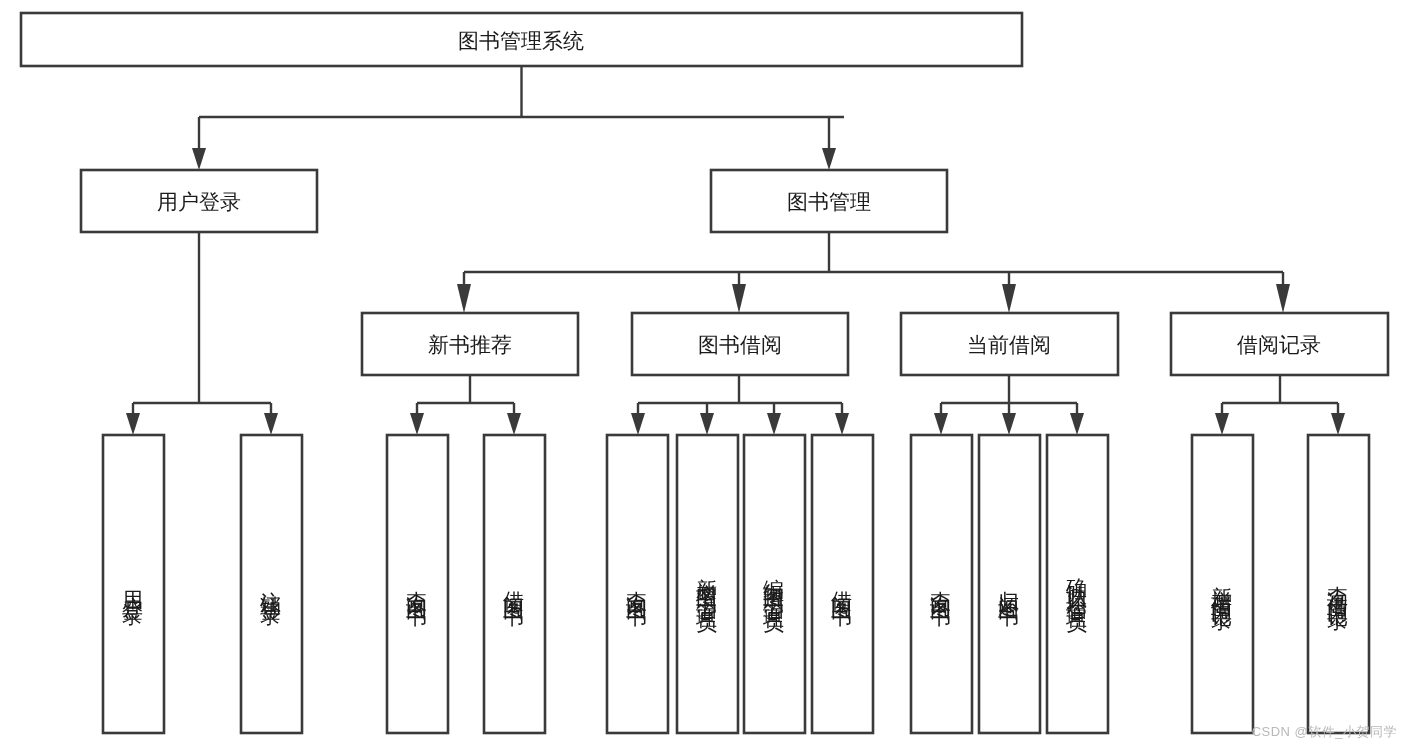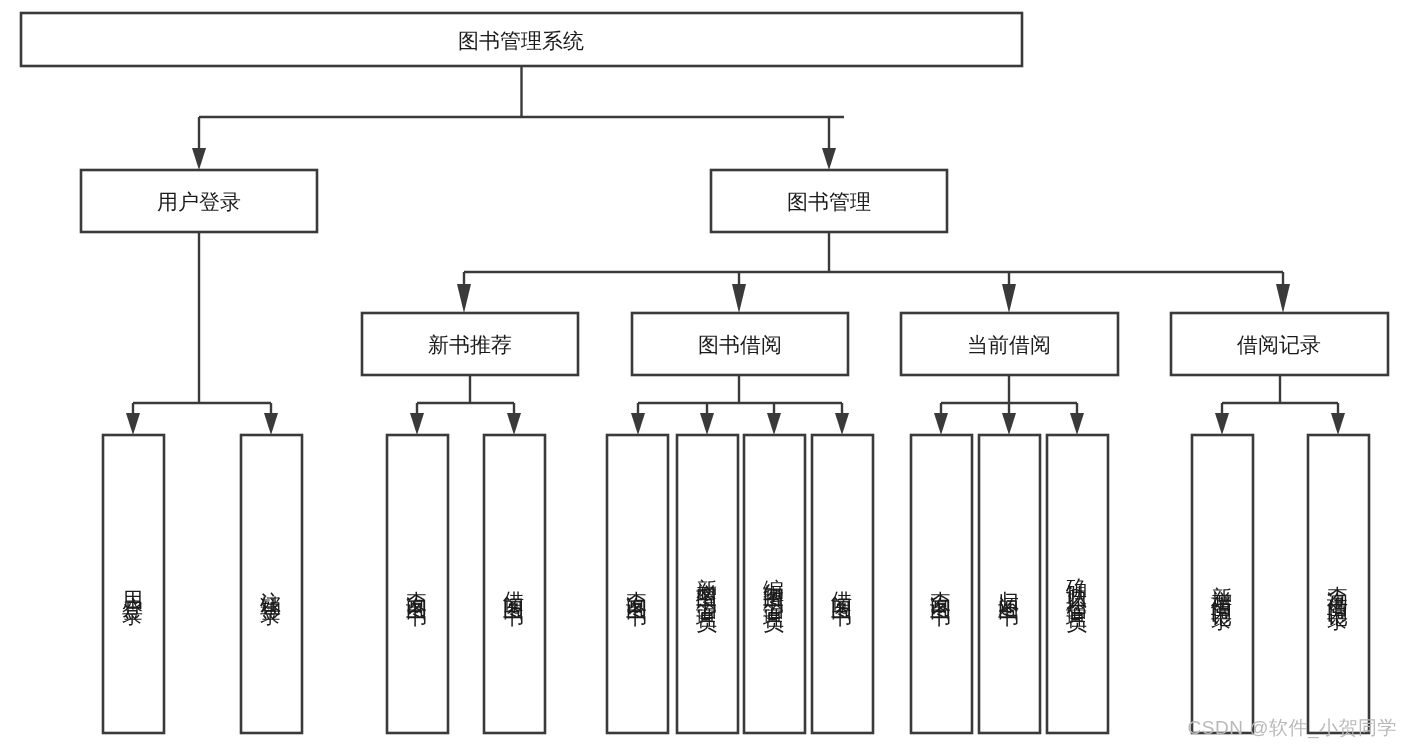--- a/index.html
+++ b/index.html
@@ -55,21 +55,21 @@
     text-orientation: upright;
     letter-spacing: 5px;
     text-anchor: middle;
     dominant-baseline: central;
   }
   .watermark-text {
     position: absolute;
     right: 8px;
     bottom: 6px;
     font-family: "Liberation Sans", "DejaVu Sans", sans-serif;
-    font-size: 19px;
+    font-size: 13px;
     color: #b9b9b9;
     white-space: nowrap;
     letter-spacing: 0.5px;
   }
 </style>
 </head>
 <body>
 
 <div id="diagram-root">
 

